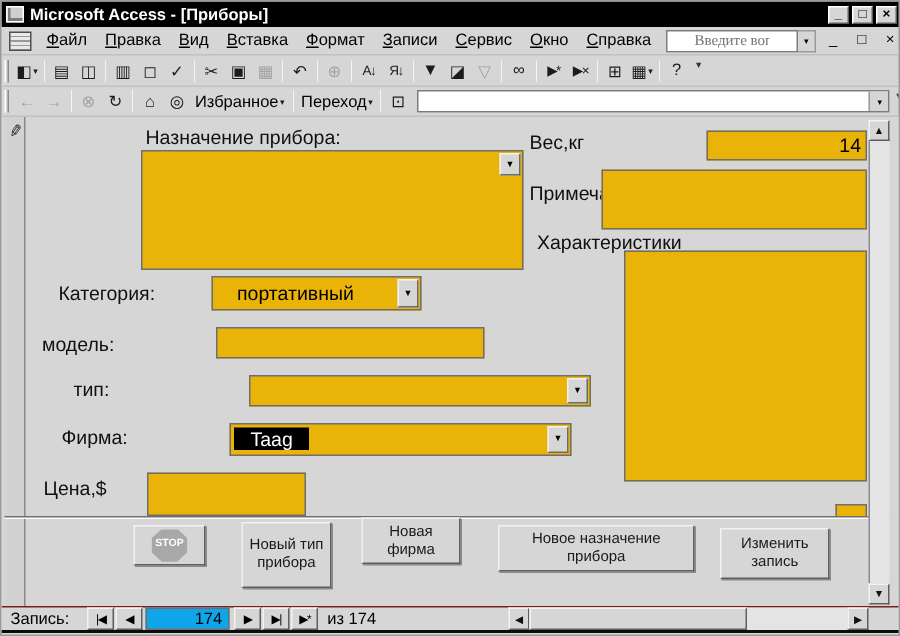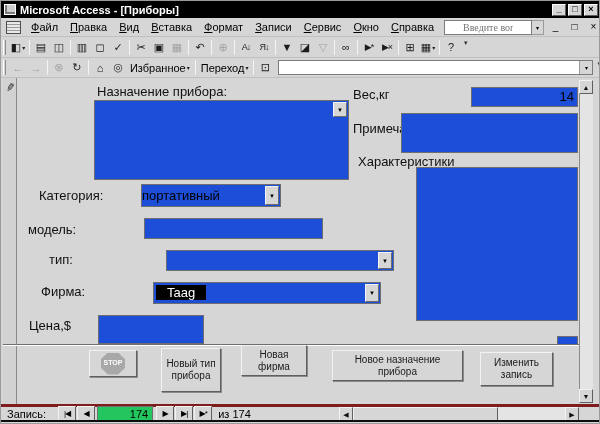--- a/index.html
+++ b/index.html
@@ -45,46 +45,46 @@
   .webcombo{width:332px;height:15px;background:#fff;border:1px solid #7c7c7c;margin-left:4px;
             display:flex;align-items:center;justify-content:flex-end}
   .combodd{width:13px;height:13px;background:#d6d6d6;border-left:1px solid #9a9a9a;
            font-size:6px;display:flex;align-items:center;justify-content:center}
   .overflow{margin-left:4px;font-size:7px;color:#333;align-self:flex-start;padding-top:2px}
   
   .formarea{left:0;top:77px;width:600px;height:326px;background:#d6d6d6}
   .recsel{left:2px;top:0;width:14px;height:326px;background:#d2d2d2;border-right:1px solid #8a8a8a}
   .pencil{font-size:11px;display:block;margin:4px 0 0 1px;transform:rotate(80deg);color:#222}
   .flabel{position:absolute;font-size:13px;color:#101010;white-space:nowrap}
-  .field{position:absolute;background:#1d4ed8;border:1px solid #6e6e6e;font-size:13px}
+  .field{position:absolute;background:#eab308;border:1px solid #6e6e6e;font-size:13px}
   .fdd{position:absolute;right:1px;top:1px;width:14px;height:15px;background:#d6d6d6;
        border:1px solid;border-color:#f2f2f2 #6b6b6b #6b6b6b #f2f2f2;font-size:6px;
        display:flex;align-items:center;justify-content:center}
   .sel{background:#000;color:#fff;padding:0 11px}
   .divider{left:2px;top:266px;width:590px;height:2px;background:#fff;border-top:1px solid #6f6f6f}
   .btn{position:absolute;background:#d6d6d6;border:1px solid;border-color:#f2f2f2 #5f5f5f #5f5f5f #f2f2f2;
        box-shadow:1px 1px 0 #8a8a8a;font-size:10px;color:#1a1a1a;display:flex;align-items:center;
        justify-content:center;text-align:center;line-height:1.2;padding:1px}
   .stopsign{width:24px;height:22px;background:#a8a8a8;color:#fff;font-size:7px;font-weight:bold;
             display:flex;align-items:center;justify-content:center;
             clip-path:polygon(29% 0,71% 0,100% 29%,100% 71%,71% 100%,29% 100%,0 71%,0 29%)}
   
   .sarrow{position:absolute;background:#d6d6d6;border:1px solid;
           border-color:#f2f2f2 #5f5f5f #5f5f5f #f2f2f2;font-size:7px;color:#111;
           display:flex;align-items:center;justify-content:center}
   .vtrack{left:578px;top:16px;width:14px;height:295px;background:#e4e4e4;border-left:1px solid #8a8a8a}
   .htrack{position:absolute;background:#e4e4e4;height:15px}
   .hthumb{position:absolute;background:#d6d6d6;border:1px solid;border-color:#f2f2f2 #5f5f5f #5f5f5f #f2f2f2;height:15px}
   
   .statusrow{left:0;top:403px;width:600px;height:16px;display:flex;align-items:center;
-             font-size:11px;background:#d6d6d6;border-top:3px solid #7f1d1d}
+             font-size:11px;background:#d6d6d6;border-top:1px solid #7f1d1d}
   .navbtn{width:18px;height:15px;background:#d6d6d6;border:1px solid;
           border-color:#f2f2f2 #5f5f5f #5f5f5f #f2f2f2;font-size:8px;display:flex;
           align-items:center;justify-content:center;margin-left:1px;letter-spacing:-1px}
-  .navbox{width:56px;height:15px;background:#22c55e;border:1px solid #6e6e6e;font-size:11px;
+  .navbox{width:56px;height:15px;background:#0ea5e9;border:1px solid #6e6e6e;font-size:11px;
           text-align:right;padding:0 4px;margin:0 2px;line-height:14px}
   .blackline{left:0;top:419px;width:600px;height:2px;background:#0c0c0c}
 </style>
 </head>
 <body>
 
 <div id="screen">
 
   <div class="abs titlebar">
     <div class="appicon"></div>
@@ -201,21 +201,21 @@
     <div class="flabel" style="left:352px;top:9px">Вес,кг</div>
     <div class="field" style="left:470px;top:9px;width:107px;height:20px;text-align:right;padding:1px 3px">14</div>
 
     <div class="flabel" style="left:352px;top:43px">Примечание2</div>
     <div class="field" style="left:400px;top:35px;width:177px;height:40px"></div>
 
     <div class="flabel" style="left:357px;top:76px">Характеристики</div>
     <div class="field" style="left:415px;top:89px;width:162px;height:154px"></div>
 
     <div class="flabel" style="left:38px;top:110px">Категория:</div>
-    <div class="field" style="left:140px;top:106px;width:140px;height:23px;padding:3px 0 0 0">
+    <div class="field" style="left:140px;top:106px;width:140px;height:23px;padding:3px 0 0 16px">
       <span>портативный</span>
       <div class="fdd" style="height:19px">▼</div>
     </div>
 
     <div class="flabel" style="left:27px;top:144px">модель:</div>
     <div class="field" style="left:143px;top:140px;width:179px;height:21px"></div>
 
     <div class="flabel" style="left:48px;top:174px">тип:</div>
     <div class="field" style="left:165px;top:172px;width:228px;height:21px">
       <span></span>

